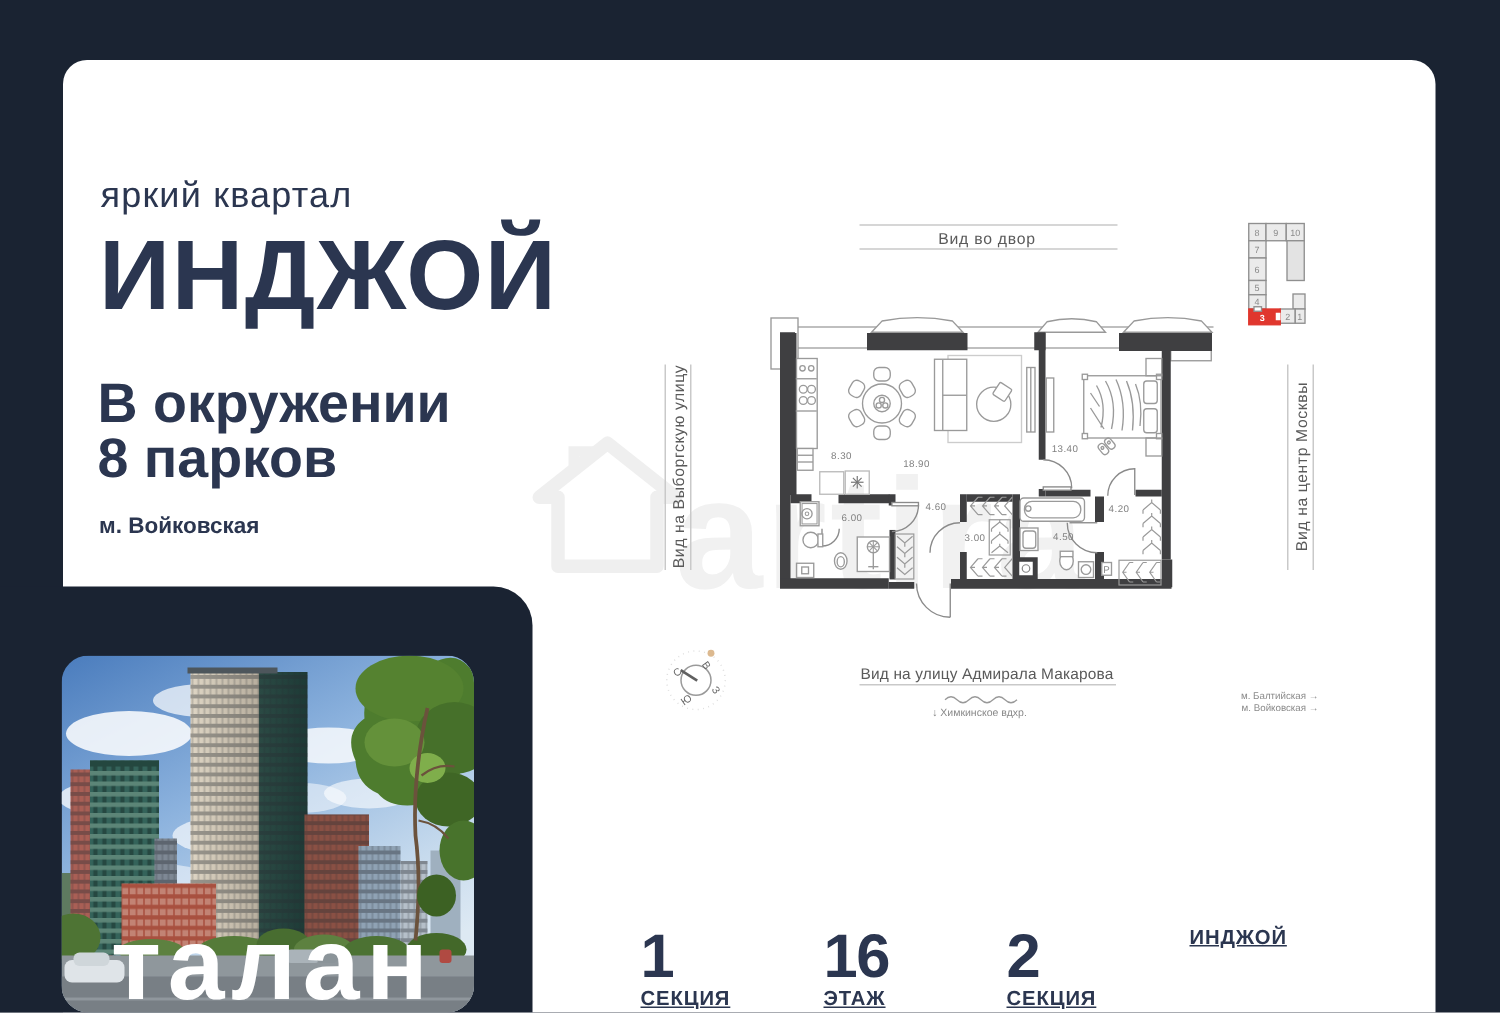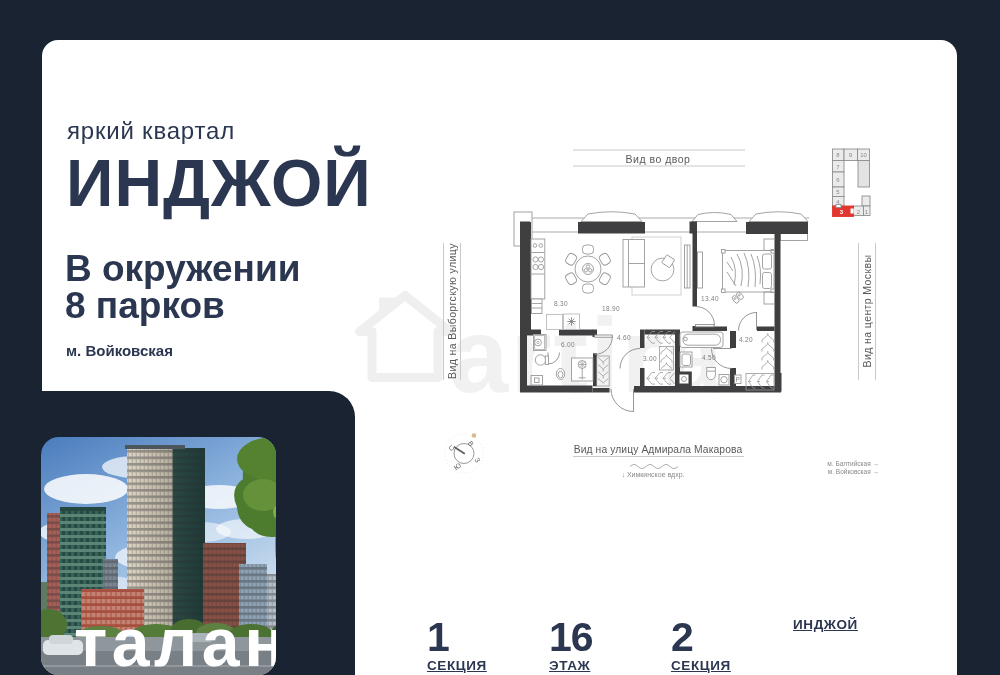--- a/index.html
+++ b/index.html
@@ -1,20 +1,20 @@
 <!DOCTYPE html>
 <html><head>
 <meta charset="utf-8">
 <style>
   * { margin:0; padding:0; box-sizing:border-box; }
   html,body { width:1000px; height:675px; overflow:hidden; }
   body { position:relative; background:#1a2332; font-family:"Liberation Sans", sans-serif; }
   .card { position:absolute; left:42px; top:40px; width:915px; height:635px; background:#ffffff; border-radius:16px 16px 0 0; }
   .overlay { position:absolute; left:0; top:391px; width:355px; height:284px; background:#1a2332; border-radius:0 26px 0 0; }
-  .photo { position:absolute; left:41px; top:437px; width:235px; height:238px; border-radius:18px; overflow:hidden; }
+  .photo { position:absolute; left:41px; top:437px; width:275px; height:238px; border-radius:18px; overflow:hidden; }
   .t1 { position:absolute; left:67px; top:117px; font-size:24px; letter-spacing:0.8px; color:#2b3650; }
   .t2 { position:absolute; left:66px; top:150px; font-size:66px; font-weight:bold; color:#2b3650; letter-spacing:1px; line-height:1; }
   .t3 { position:absolute; left:65px; top:250px; font-size:37px; font-weight:bold; color:#2b3650; line-height:37px; }
   .t4 { position:absolute; left:66px; top:342px; font-size:15px; font-weight:bold; color:#2b3650; }
   .stat { position:absolute; color:#2b3650; }
   .stat .n { font-size:41px; font-weight:bold; line-height:41px; letter-spacing:-1px; }
   .stat .l { font-size:13.5px; font-weight:bold; letter-spacing:0.6px; margin-top:0px;text-decoration:underline; }
   svg.ol { position:absolute; left:0; top:0; }
 </style>
 </head>

